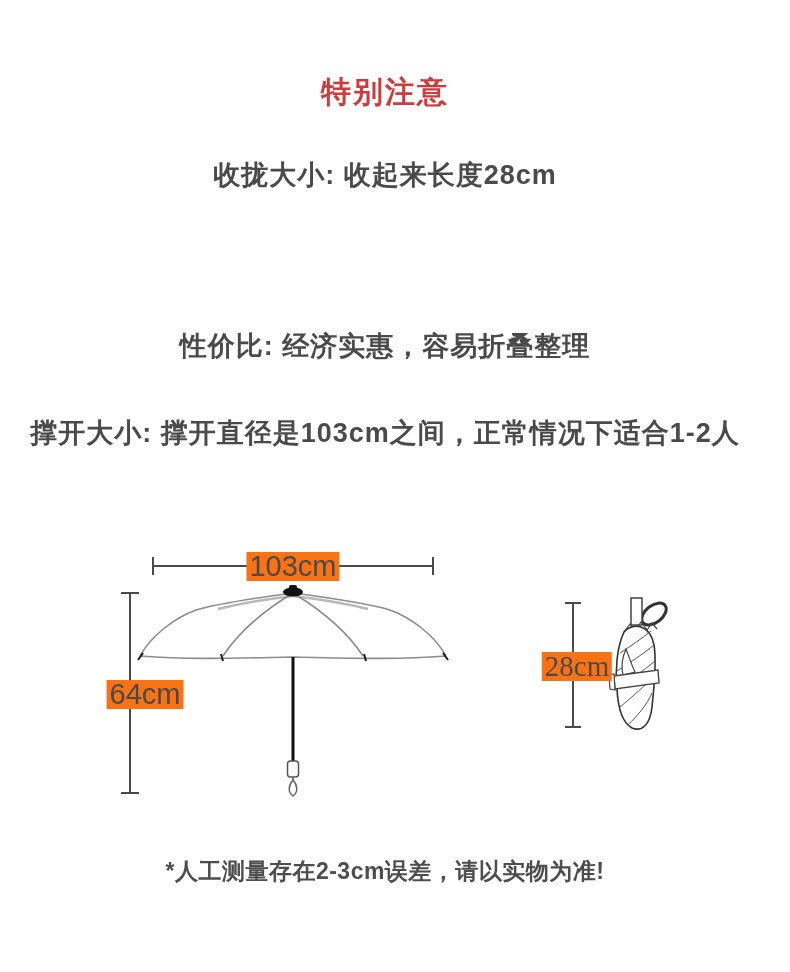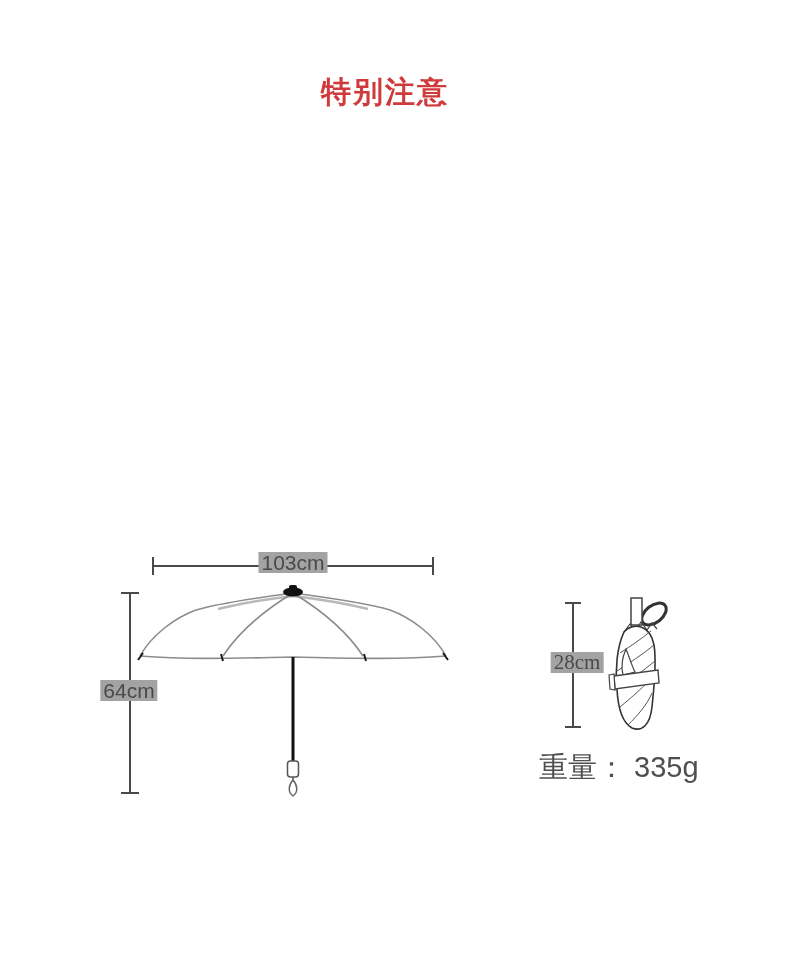--- a/index.html
+++ b/index.html
@@ -33,49 +33,52 @@
   .spec-4{top:415px;}
   .footer-note{
     top:856px;
     font-size:23px;
     font-weight:600;
     color:#4d4d4d;
     letter-spacing:0.5px;
   }
   .dim-label{
     position:absolute;
-    background:#a3a3a3;
-    font-size:21px;
+    background:#f97316;
+    font-size:29px;
     font-weight:400;
     color:#4a4a4a;
     padding:0 3px;
     white-space:nowrap;
     line-height:1;
   }
   .dim-103{left:293px;top:552px;transform:translateX(-50%);}
-  .dim-64{left:129px;top:680px;transform:translateX(-50%);}
+  .dim-64{left:145px;top:680px;transform:translateX(-50%);}
   .dim-28{left:577px;top:652px;transform:translateX(-50%);font-family:Liberation Serif, serif;}
   .weight-label{
     position:absolute;
     left:539px;top:753px;
     font-size:29px;
     font-weight:500;
     color:#4f4f4f;
     white-space:nowrap;
     line-height:1;
   }
   svg{display:block;}
 </style>
 </head>
 <body>
 
 <div class="canvas">
 
   <div class="abs centered page-title">特别注意</div>
 
+  <div class="abs centered spec-line spec-1">收拢大小: 收起来长度28cm</div>
+  <div class="abs centered spec-line spec-3">性价比: 经济实惠，容易折叠整理</div>
+  <div class="abs centered spec-line spec-4">撑开大小: 撑开直径是103cm之间，正常情况下适合1-2人</div>
 
   <svg class="abs" style="left:100px;top:545px;" width="360" height="265" viewBox="0 0 360 265">
     <g stroke="#4a4a4a" stroke-width="2" stroke-linecap="square">
       <line x1="53" y1="21" x2="333" y2="21"></line>
       <line x1="53" y1="13" x2="53" y2="29"></line>
       <line x1="333" y1="13" x2="333" y2="29"></line>
     </g>
     <g stroke="#4a4a4a" stroke-width="2" stroke-linecap="square">
       <line x1="30" y1="48" x2="30" y2="248"></line>
       <line x1="22" y1="48" x2="38" y2="48"></line>
@@ -139,16 +142,16 @@
       <path d="M101,64 C97,73 96,82 98,90 L110,87 C106,79 104,71 101,64 Z" fill="#fff" stroke="#444" stroke-width="1.2"></path>
 
       <path d="M89,91 L133,85 L134,98 L90,104 Z" fill="#fff" stroke="#444" stroke-width="1.4"></path>
       <path d="M84,90 L89,89 L90,105 L85,104 Z" fill="#fff" stroke="#444" stroke-width="1.2"></path>
     </g>
   </svg>
 
   <span class="dim-label dim-103">103cm</span>
   <span class="dim-label dim-64">64cm</span>
   <span class="dim-label dim-28">28cm</span>
-  <span class="weight-label">重量： 335g</span>
 
+  <div class="abs centered footer-note">*人工测量存在2-3cm误差，请以实物为准!</div>
 
 </div>
 
 </body></html>

